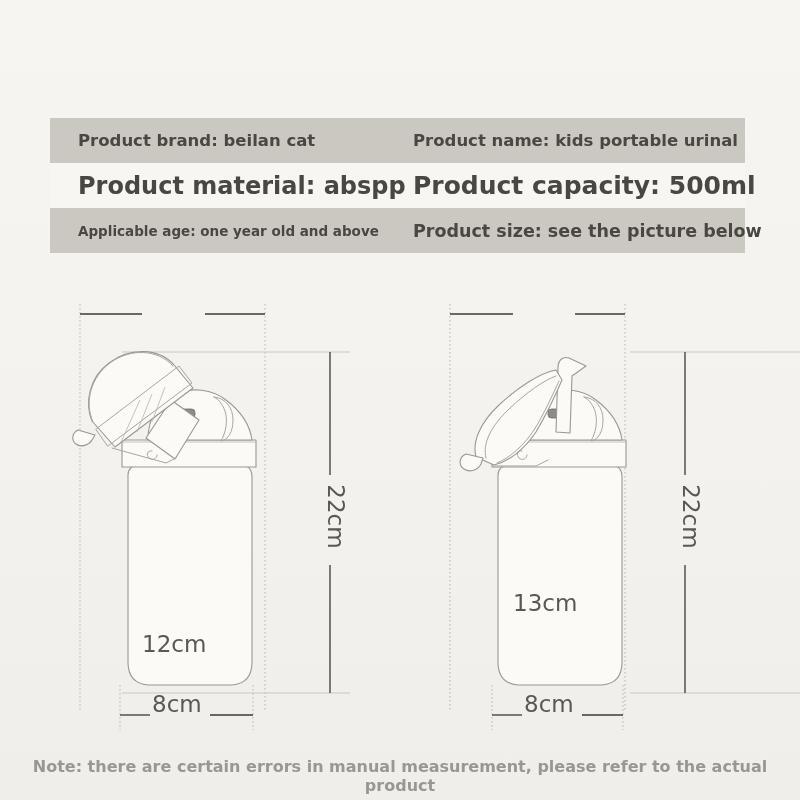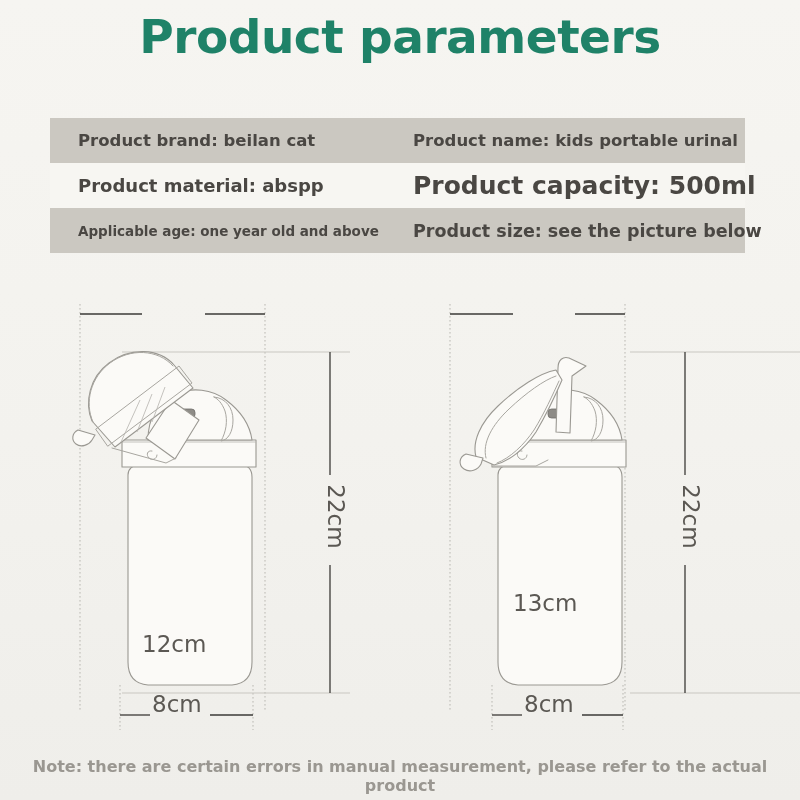--- a/index.html
+++ b/index.html
@@ -57,21 +57,21 @@
   }
   .spec-cell {
     color: #4a4743;
     font-family: "DejaVu Sans", sans-serif;
     white-space: nowrap;
   }
   .spec-cell.left  { position: absolute; left: 28px; }
   .spec-cell.right { position: absolute; left: 363px; }
 
   .row1 .spec-cell { font-size: 16.5px; font-weight: bold; }
-  .row2 .spec-cell.left  { font-size: 18px; font-weight: bold; }
+  .row2 .spec-cell.left  { font-size: 24px; font-weight: bold; }
   .row2 .spec-cell.right { font-size: 25px; font-weight: bold; }
   .row3 .spec-cell.left  { font-size: 13.5px; font-weight: bold; }
   .row3 .spec-cell.right { font-size: 17.5px; font-weight: bold; }
 
   
   #diagrams {
     position: absolute;
     left: 0;
     top: 290px;
     width: 800px;
@@ -105,21 +105,20 @@
     font-weight: bold;
     color: #9a9791;
     font-family: "DejaVu Sans", sans-serif;
   }
 </style>
 </head>
 <body>
 
 <div id="page">
 
-  <div id="title">Product parameters</div>
 
   <div id="spec-table">
 
     <div class="spec-row shaded row1">
       <span class="spec-cell left">Product brand: beilan cat</span>
       <span class="spec-cell right">Product name: kids portable urinal</span>
     </div>
 
     <div class="spec-row plain row2">
       <span class="spec-cell left">Product material: abspp</span>

